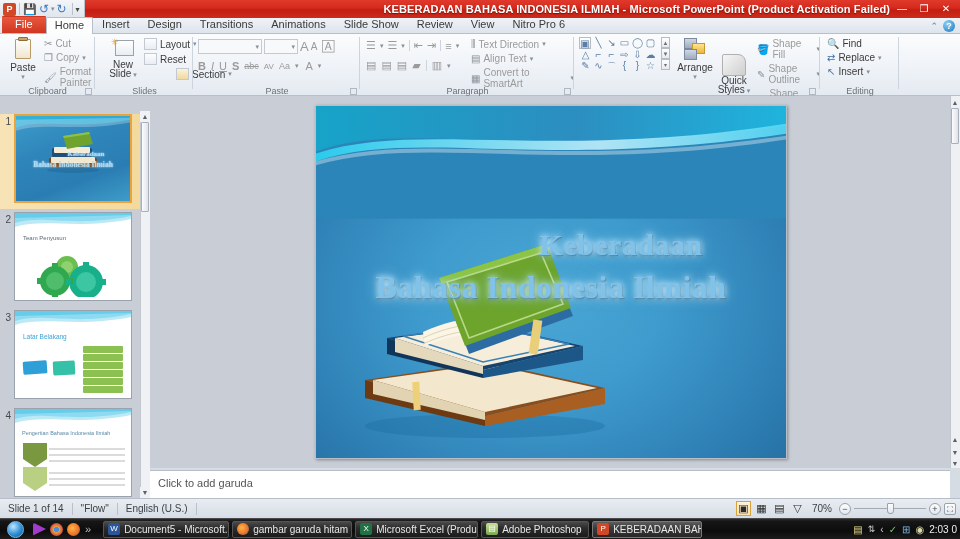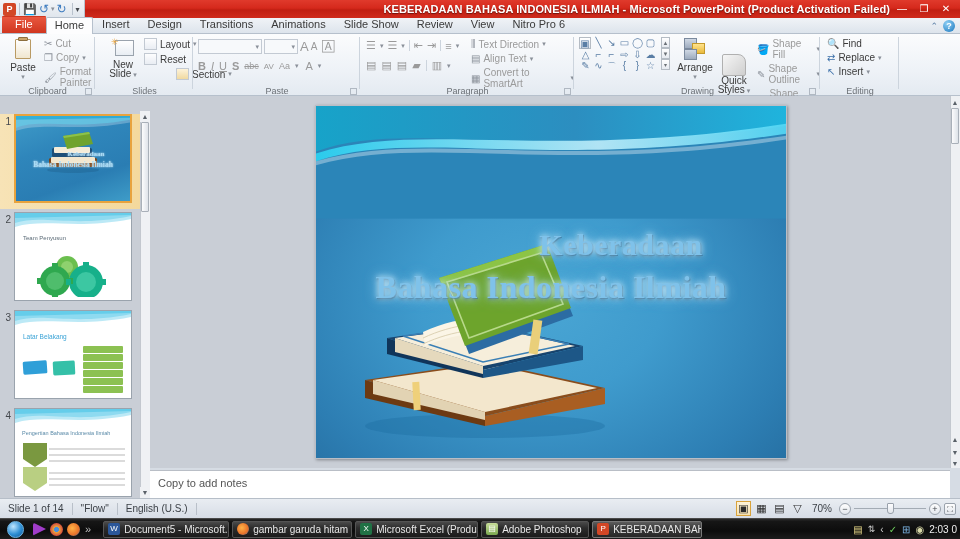--- a/index.html
+++ b/index.html
@@ -425,21 +425,20 @@
           <span style="color:#8a9099;">✎</span>
           <span>Shape Outline</span>
           <span class="caret">▾</span>
         </div>
         <div class="smallrow">
           <span style="color:#8a9099;">◳</span>
           <span>Shape Effects</span>
           <span class="caret">▾</span>
         </div>
       </div>
-      <div class="group-label">Drawing</div>
       <div class="dlg" style="bottom:1px;right:4px;"></div>
       <div class="group-sep" style="left:244px;"></div>
     </div>
 
     <div class="group" style="left:821px; width:78px;">
       <div style="position:absolute; left:6px; top:4px;">
         <div class="smallrow" style="margin-bottom:3px; color:#3b3b3b;">
           <span style="color:#3a6ea8;">🔍</span>
           <span>Find</span>
         </div>
@@ -638,21 +637,21 @@
   </div>
 
   <div class="mscroll"></div>
   <div class="msarrow" style="top:97px;">▲</div>
   <div class="msthumb"></div>
   <div class="msarrow" style="top:434px;">▲</div>
   <div class="msarrow" style="top:447px;">▼</div>
   <div class="msarrow" style="top:458px;">▼</div>
 
   <div class="notes">
-    <div class="notes-text">Copy to add notes</div>
+    <div class="notes-text">Click to add garuda</div>
   </div>
 
   <div class="statusbar">
     <div class="sb-item">Slide 1 of 14</div>
     <div class="sb-sep"></div>
     <div class="sb-item">"Flow"</div>
     <div class="sb-sep"></div>
     <div class="sb-item">English (U.S.)</div>
     <div class="sb-sep"></div>
 

